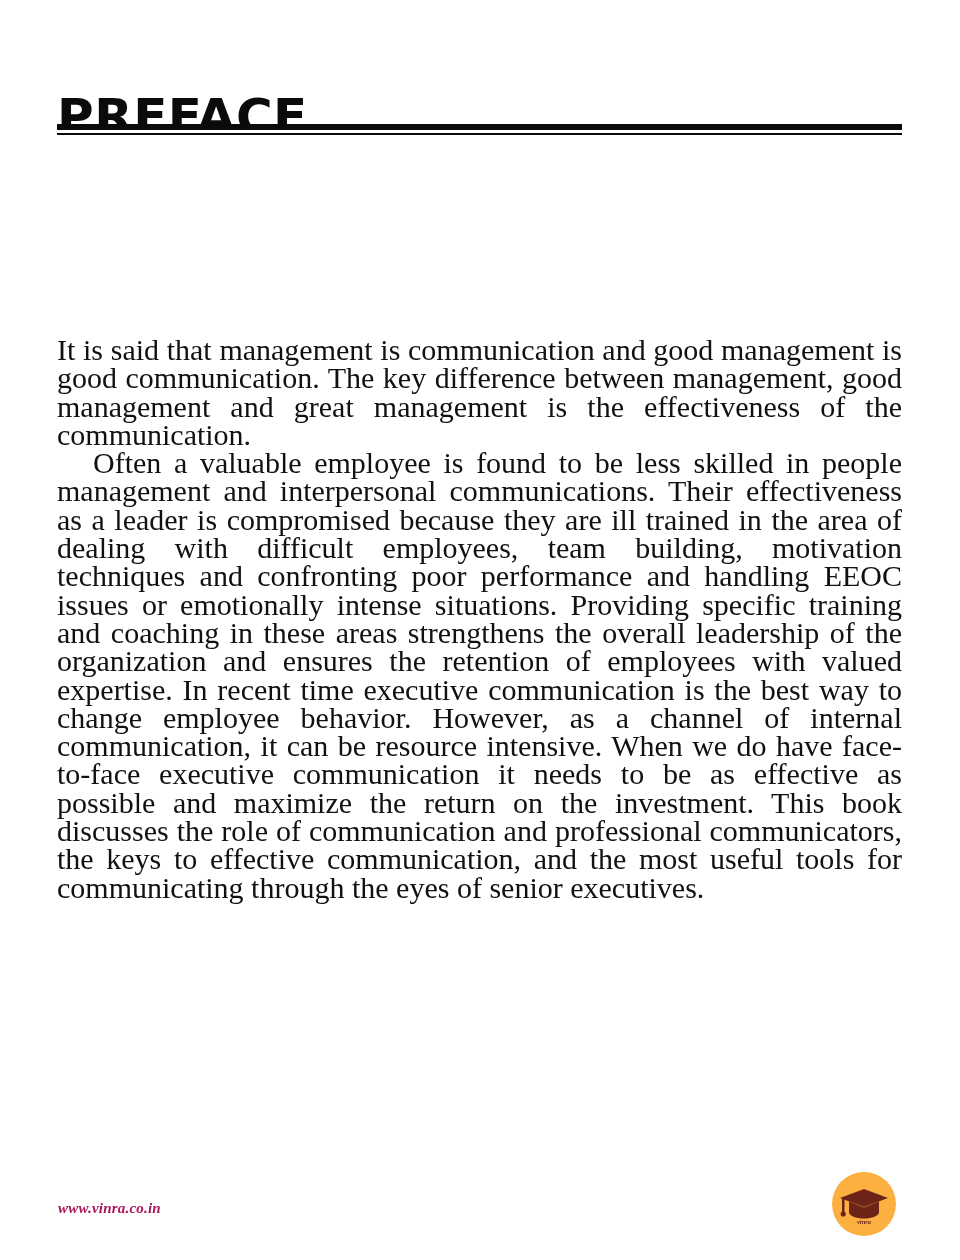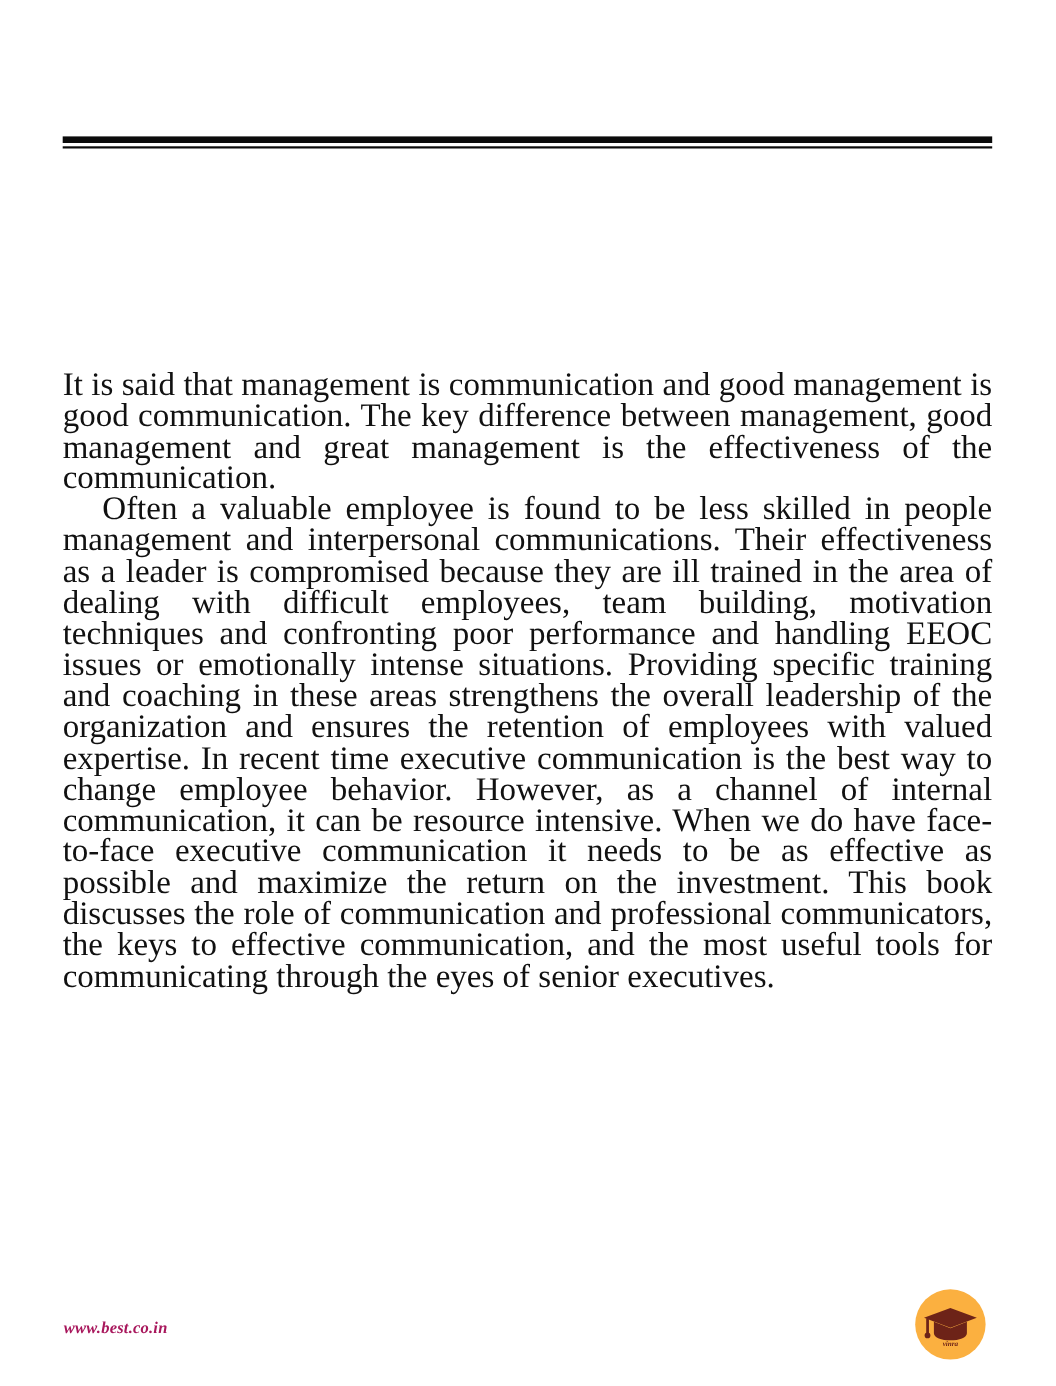--- a/index.html
+++ b/index.html
@@ -109,33 +109,34 @@
     display: block;
     width: 64px;
     height: 64px;
   }
 </style>
 </head>
 <body>
 
 <div class="page">
 
+  <h1 class="page-title">PREFACE</h1>
 
   <div class="title-rule">
     <div class="bar-thick"></div>
     <div class="bar-gap"></div>
     <div class="bar-thin"></div>
   </div>
 
   <div class="body-copy">
     <p>It is said that management is communication and good management is good communication. The key difference between management, good management and great management is the effectiveness of the communication.</p>
     <p class="indented">Often a valuable employee is found to be less skilled in people management and interpersonal communications.  Their effectiveness as a leader is compromised because they are ill trained in the area of dealing with difficult employees, team building, motivation techniques and confronting poor performance and handling EEOC issues or emotionally intense situations.  Providing specific training and coaching in these areas strengthens the overall leadership of the organization and ensures the retention of employees with valued expertise. In recent time executive communication is the best way to change employee behavior. However, as a channel of internal communication, it can be resource intensive. When we do have face-to-face executive communication it needs to be as effective as possible and maximize the return on the investment. This book  discusses the role of communication and professional communicators, the keys to effective communication, and the most useful tools for communicating through the eyes of senior executives.</p>
   </div>
 
-  <div class="footer-url">www.best.co.in</div>
+  <div class="footer-url">www.vinra.co.in</div>
 
   <div class="footer-logo">
     <svg viewBox="0 0 64 64">
       <path d="M32 17 L56 26 L32 35 L8 26 Z" fill="#6d2318"></path>
       <path d="M17 29.5 L17 40 C17 44 24 46.5 32 46.5 C40 46.5 47 44 47 40 L47 29.5 L32 35.5 Z" fill="#6d2318"></path>
       <path d="M10 26.5 L10 40 L12.5 40 L12.5 27.4 Z" fill="#6d2318"></path>
       <circle cx="11.2" cy="42" r="2.6" fill="#6d2318"></circle>
       <text x="32" y="51.5" text-anchor="middle" font-family="'Liberation Serif', serif" font-size="6.5" font-style="italic" font-weight="bold" fill="#6d2318">vinra</text>
     </svg>
   </div>

